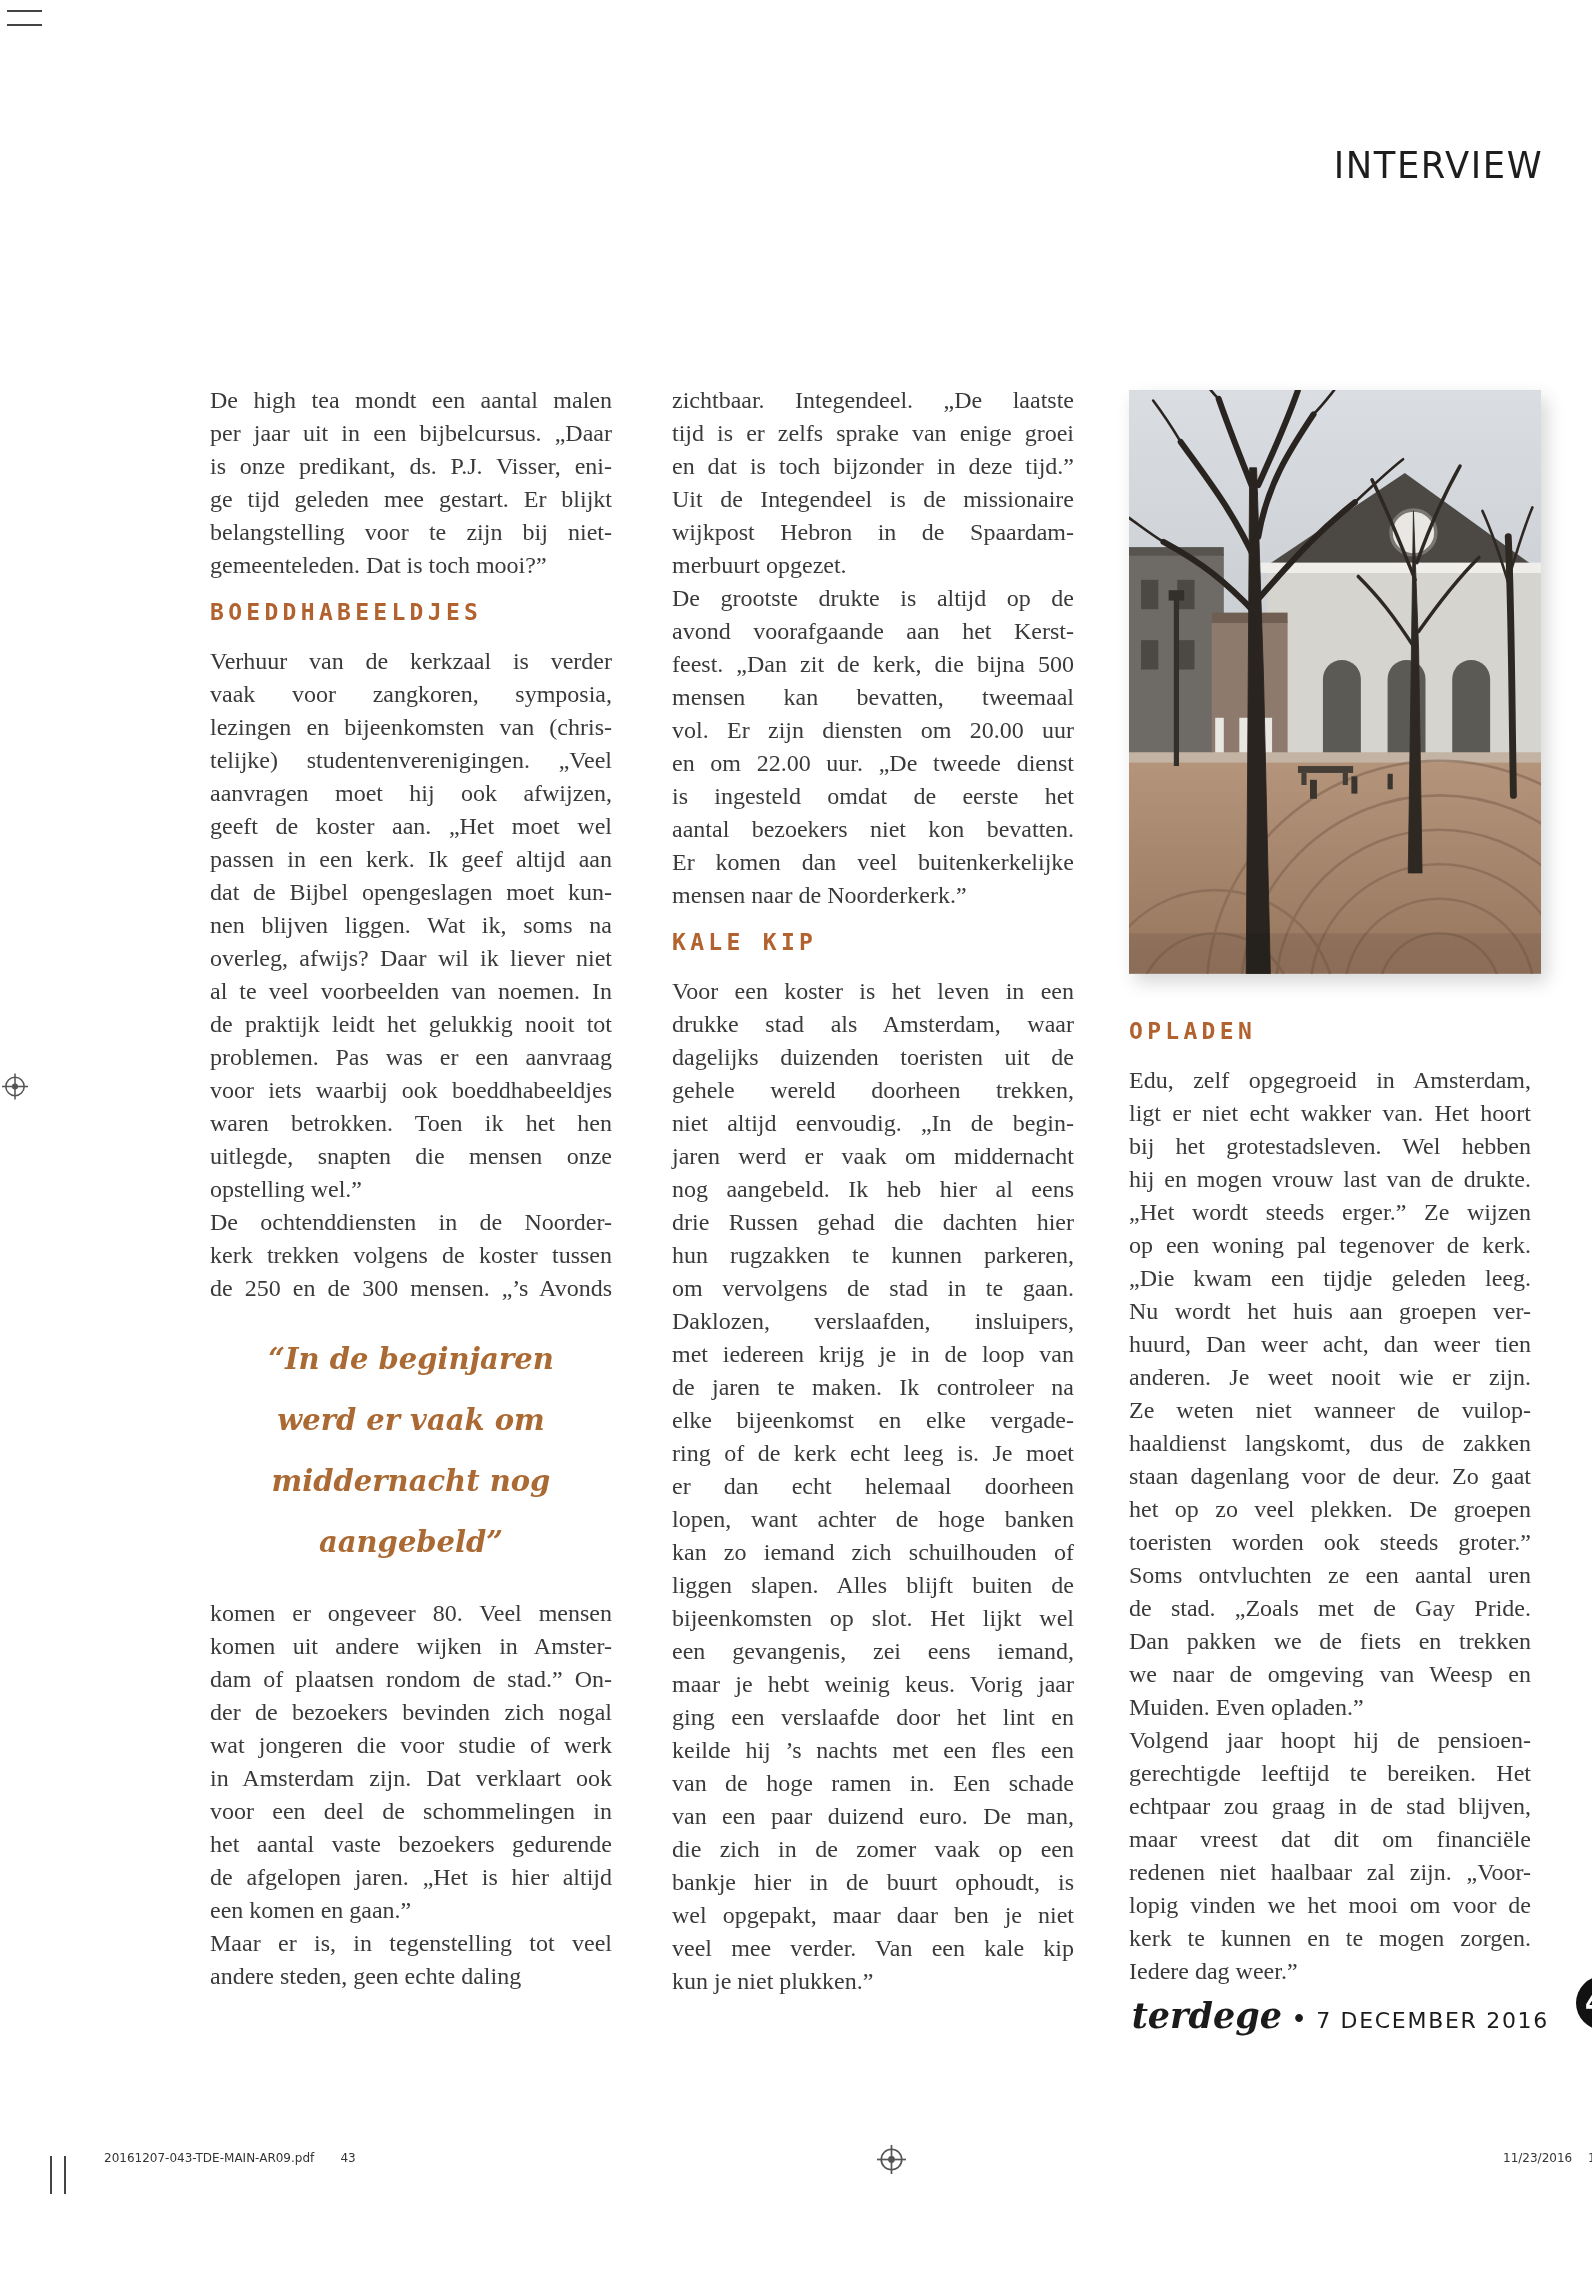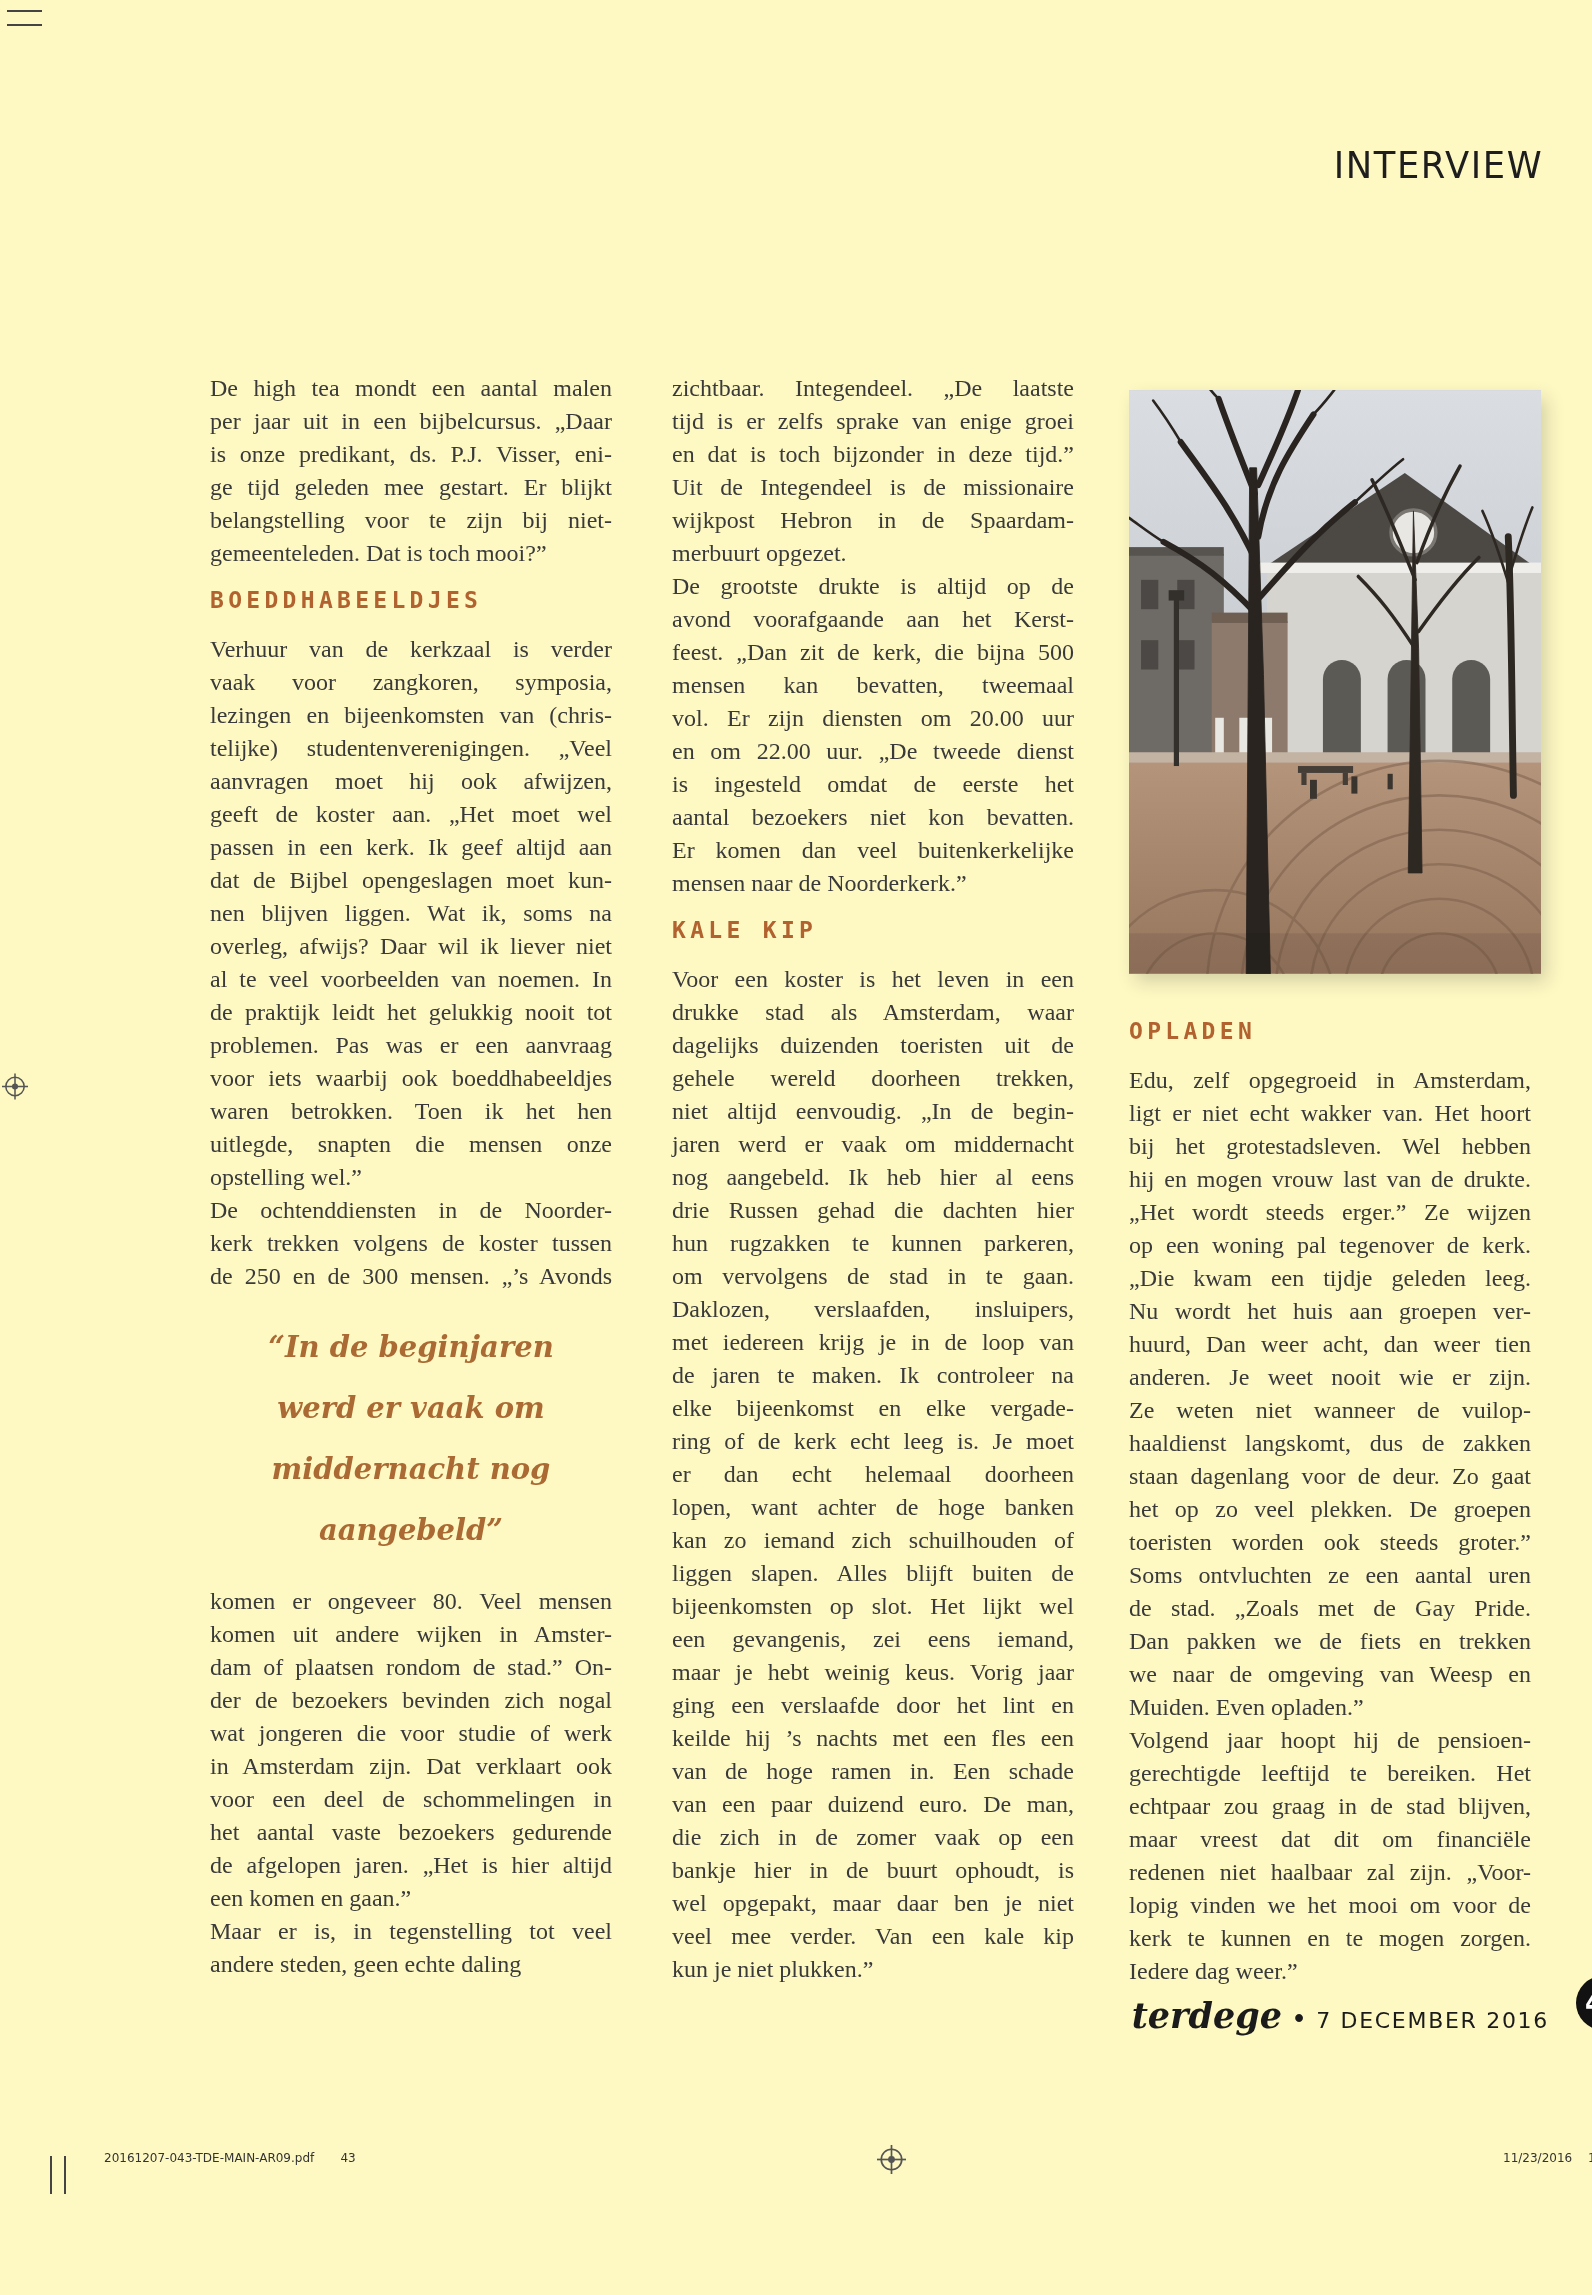--- a/index.html
+++ b/index.html
@@ -1,22 +1,22 @@
 <!DOCTYPE html>
 <html style="font-size:14px"><head>
 <meta charset="utf-8">
 <style>
   html,body{margin:0;padding:0;background:#e9e9e9;}
-  .page{position:relative;width:1592px;height:2295px;background:#fef9c3;overflow:hidden;
+  .page{position:relative;width:1592px;height:2295px;background:#ffffff;overflow:hidden;
         font-family:"Liberation Serif",serif;color:#3a3a3a;}
   
   .header-title{position:absolute;top:143px;right:49px;font-family:"DejaVu Sans",sans-serif;
         font-size:38px;letter-spacing:1.7px;color:#1e1e1e;transform:scaleX(.93);transform-origin:right center;}
   
-  .col{position:absolute;width:402px;top:372px;font-size:24px;line-height:33px;}
+  .col{position:absolute;width:402px;top:384px;font-size:24px;line-height:33px;}
   .col-1{left:210px;} .col-2{left:672px;} .col-3{left:1129px;top:390px;}
   .ln{text-align:justify;text-align-last:justify;}
   .ln.end{text-align-last:left;}
   .sec-head{font-family:"DejaVu Sans Mono",monospace;font-weight:bold;font-size:23px;
         letter-spacing:4.3px;color:#b2622e;margin:14px 0 15.5px;line-height:33px;}
   .pull-quote{margin:24px 0;color:#ab6a33;font-family:"DejaVu Serif",serif;font-style:italic;
         font-weight:bold;font-size:29px;line-height:61px;text-align:center;}
   
   .photo-frame{width:412px;height:584px;margin:0 0 41px 0;box-shadow:6px 7.8px 17.3px rgba(0,0,0,.16);
         background:#cfd3d7;}

